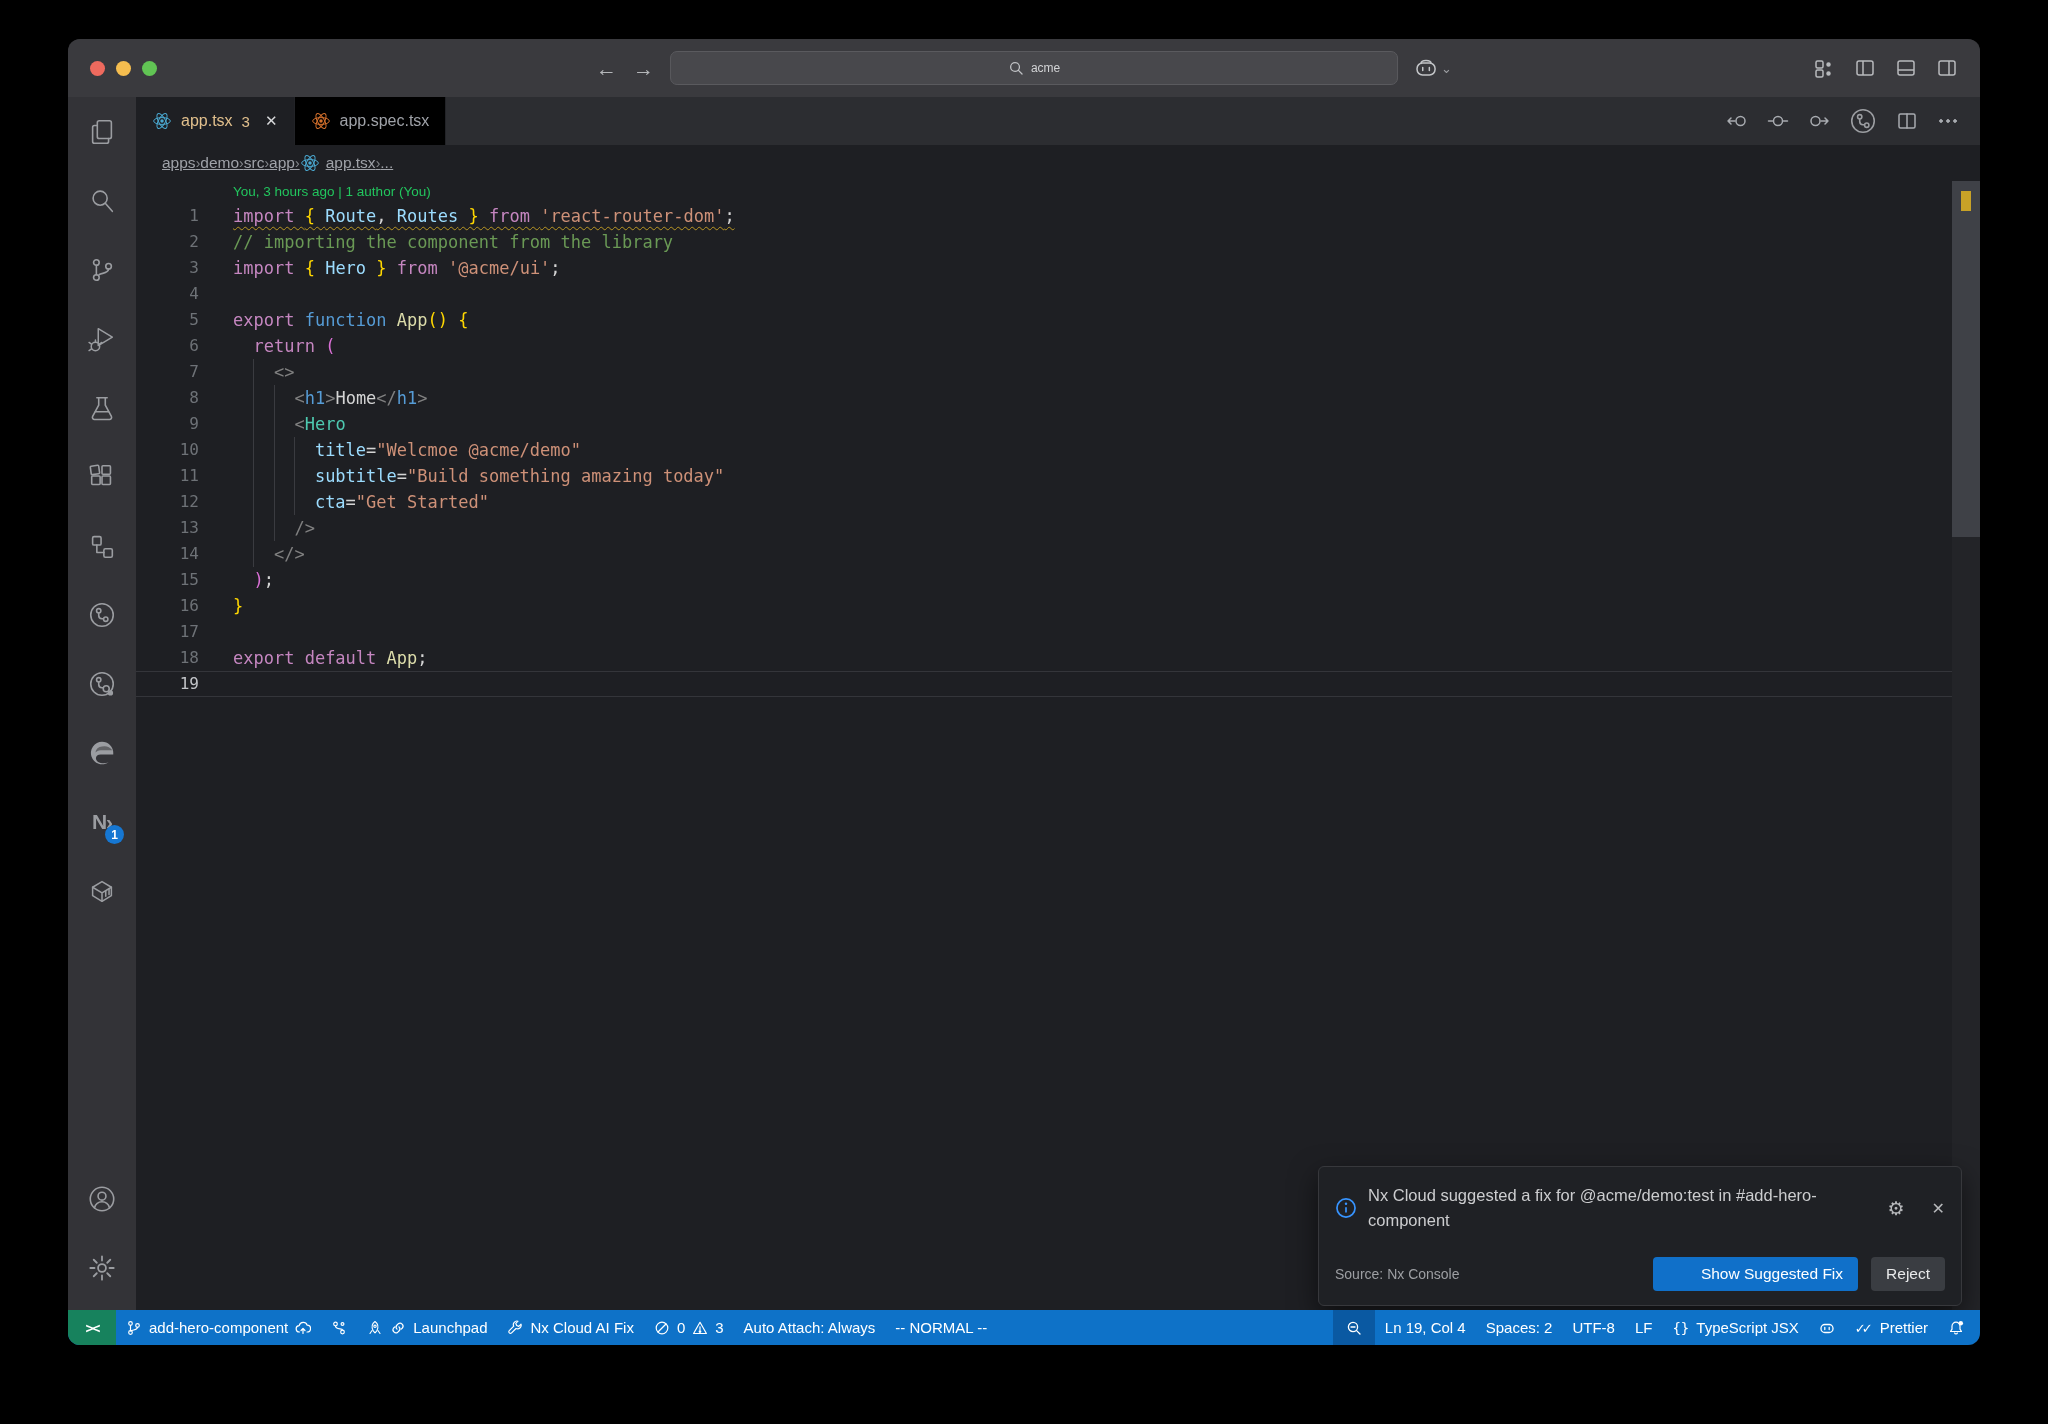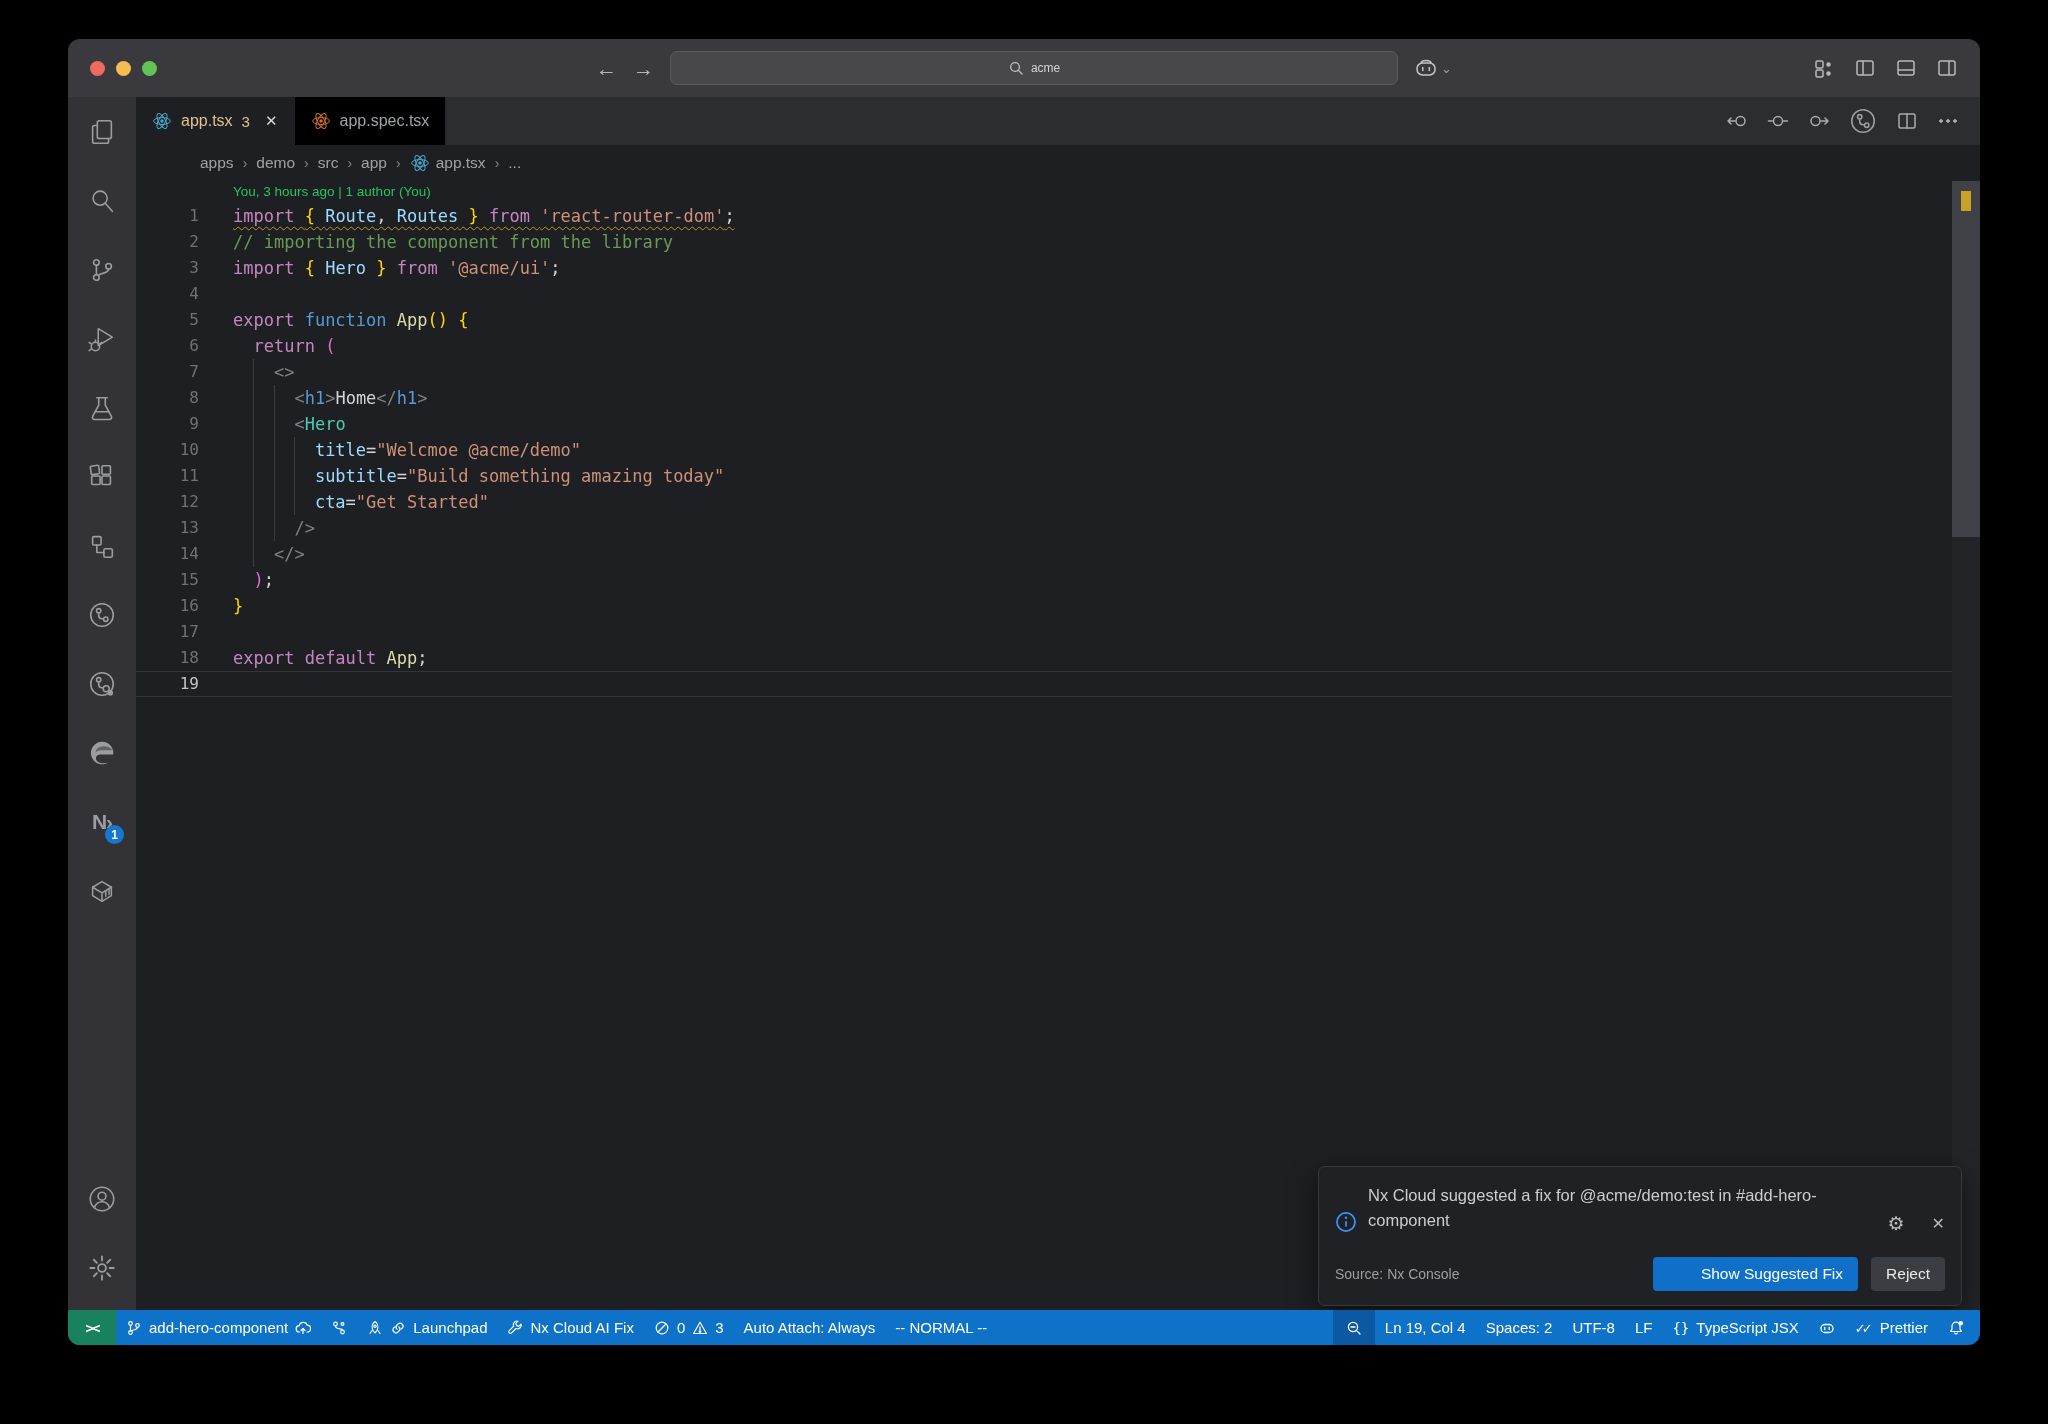--- a/index.html
+++ b/index.html
@@ -37,21 +37,21 @@
   
   .editor{flex:1;display:flex;flex-direction:column;background:#1e1f23;min-width:0;position:relative;}
   .tabstrip{height:48px;background:#2c2d31;display:flex;align-items:stretch;flex:0 0 auto;}
   .tabs{display:flex;align-items:stretch;}
   .tab{display:flex;align-items:center;gap:9px;padding:0 16px;font-size:16px;border-right:1px solid #222327;}
   .tab.active{background:#1e1f23;color:#e2c08d;}
   .tab.inactive{background:#000000;color:#9fa2a8;}
   .tab .badge{color:#e2c08d;font-size:15px;}
   .tab .close{color:#d7d8da;font-size:15px;margin-left:6px;}
   .ed-toolbar{margin-left:auto;display:flex;align-items:center;gap:17px;padding-right:20px;}
-  .breadcrumb{height:36px;display:flex;align-items:center;padding-left:64px;gap:9px;color:#9fa2a8;font-size:15.5px;flex:0 0 auto;}
+  .breadcrumb{height:36px;display:flex;align-items:center;padding-left:26px;color:#9fa2a8;font-size:15.5px;flex:0 0 auto;text-decoration:underline;}
   .bc-sep{color:#84878c;font-size:14px;}
   .bc-item{display:flex;align-items:center;gap:6px;}
   
   .codearea{flex:1;position:relative;overflow:hidden;font-family:"DejaVu Sans Mono",monospace;font-size:17px;}
   .annotation{height:22px;line-height:22px;padding-left:97px;color:#22c55e;font-size:13.5px;font-family:"Liberation Sans",sans-serif;}
   .code-lines{position:relative;}
   .row{display:flex;height:26px;line-height:26px;white-space:pre;}
   .row.cur{box-shadow:inset 0 1px 0 #34353a, inset 0 -1px 0 #34353a;align-items:flex-end;}
   .ln{flex:0 0 97px;width:97px;text-align:right;padding-right:34px;box-sizing:border-box;color:#6e7277;font-size:16px;}
   .row.cur .ln{color:#c2c4c8;}
@@ -60,21 +60,21 @@
   .tk-s{color:#ce9178}.tk-c{color:#6a9955}.tk-p{color:#d4d4d4}
   .tk-b1{color:#ffd700}.tk-b2{color:#da70d6}.tk-j{color:#808080}.tk-tg{color:#569cd6}.tk-ty{color:#4ec9b0}
   .squig{text-decoration:underline wavy #b99623;text-decoration-thickness:1.3px;text-underline-offset:4px;}
   .guide{position:absolute;width:1px;background:#3a3b40;}
   .scrollstrip{position:absolute;top:0;right:0;width:28px;height:100%;background:#232428;}
   .scrollthumb{position:absolute;top:0;right:0;width:28px;height:356px;background:#3f4147;}
   .warnmarker{position:absolute;top:10px;right:9px;width:10px;height:20px;background:#c8a227;}
   
   .notif{position:absolute;right:18px;bottom:39px;width:644px;background:#1f2125;border:1px solid #37383c;
     border-radius:6px;box-shadow:0 10px 28px rgba(0,0,0,.55);padding:16px 16px 14px 16px;z-index:6;box-sizing:border-box;}
-  .notif-row1{display:flex;align-items:flex-end;gap:11px;}
+  .notif-row1{display:flex;align-items:center;gap:11px;}
   .notif-msg{flex:1;color:#cccdcf;font-size:16.5px;line-height:25px;padding-right:6px;}
   .notif-gear{color:#b6b8bb;font-size:19px;line-height:19px;cursor:default;}
   .notif-close{color:#b6b8bb;font-size:16px;line-height:19px;margin-left:16px;cursor:default;}
   .notif-row2{display:flex;align-items:center;margin-top:24px;}
   .notif-src{color:#9d9fa3;font-size:14px;}
   .notif-btns{margin-left:auto;display:flex;gap:13px;}
   .btn{border:none;border-radius:4px;font-size:15.5px;padding:8px 15px;font-family:"Liberation Sans",sans-serif;cursor:default;}
   .btn.primary{background:#1070c9;color:#fff;padding-left:48px;}
   .btn.secondary{background:#3a3d42;color:#e8e9ea;}
   

